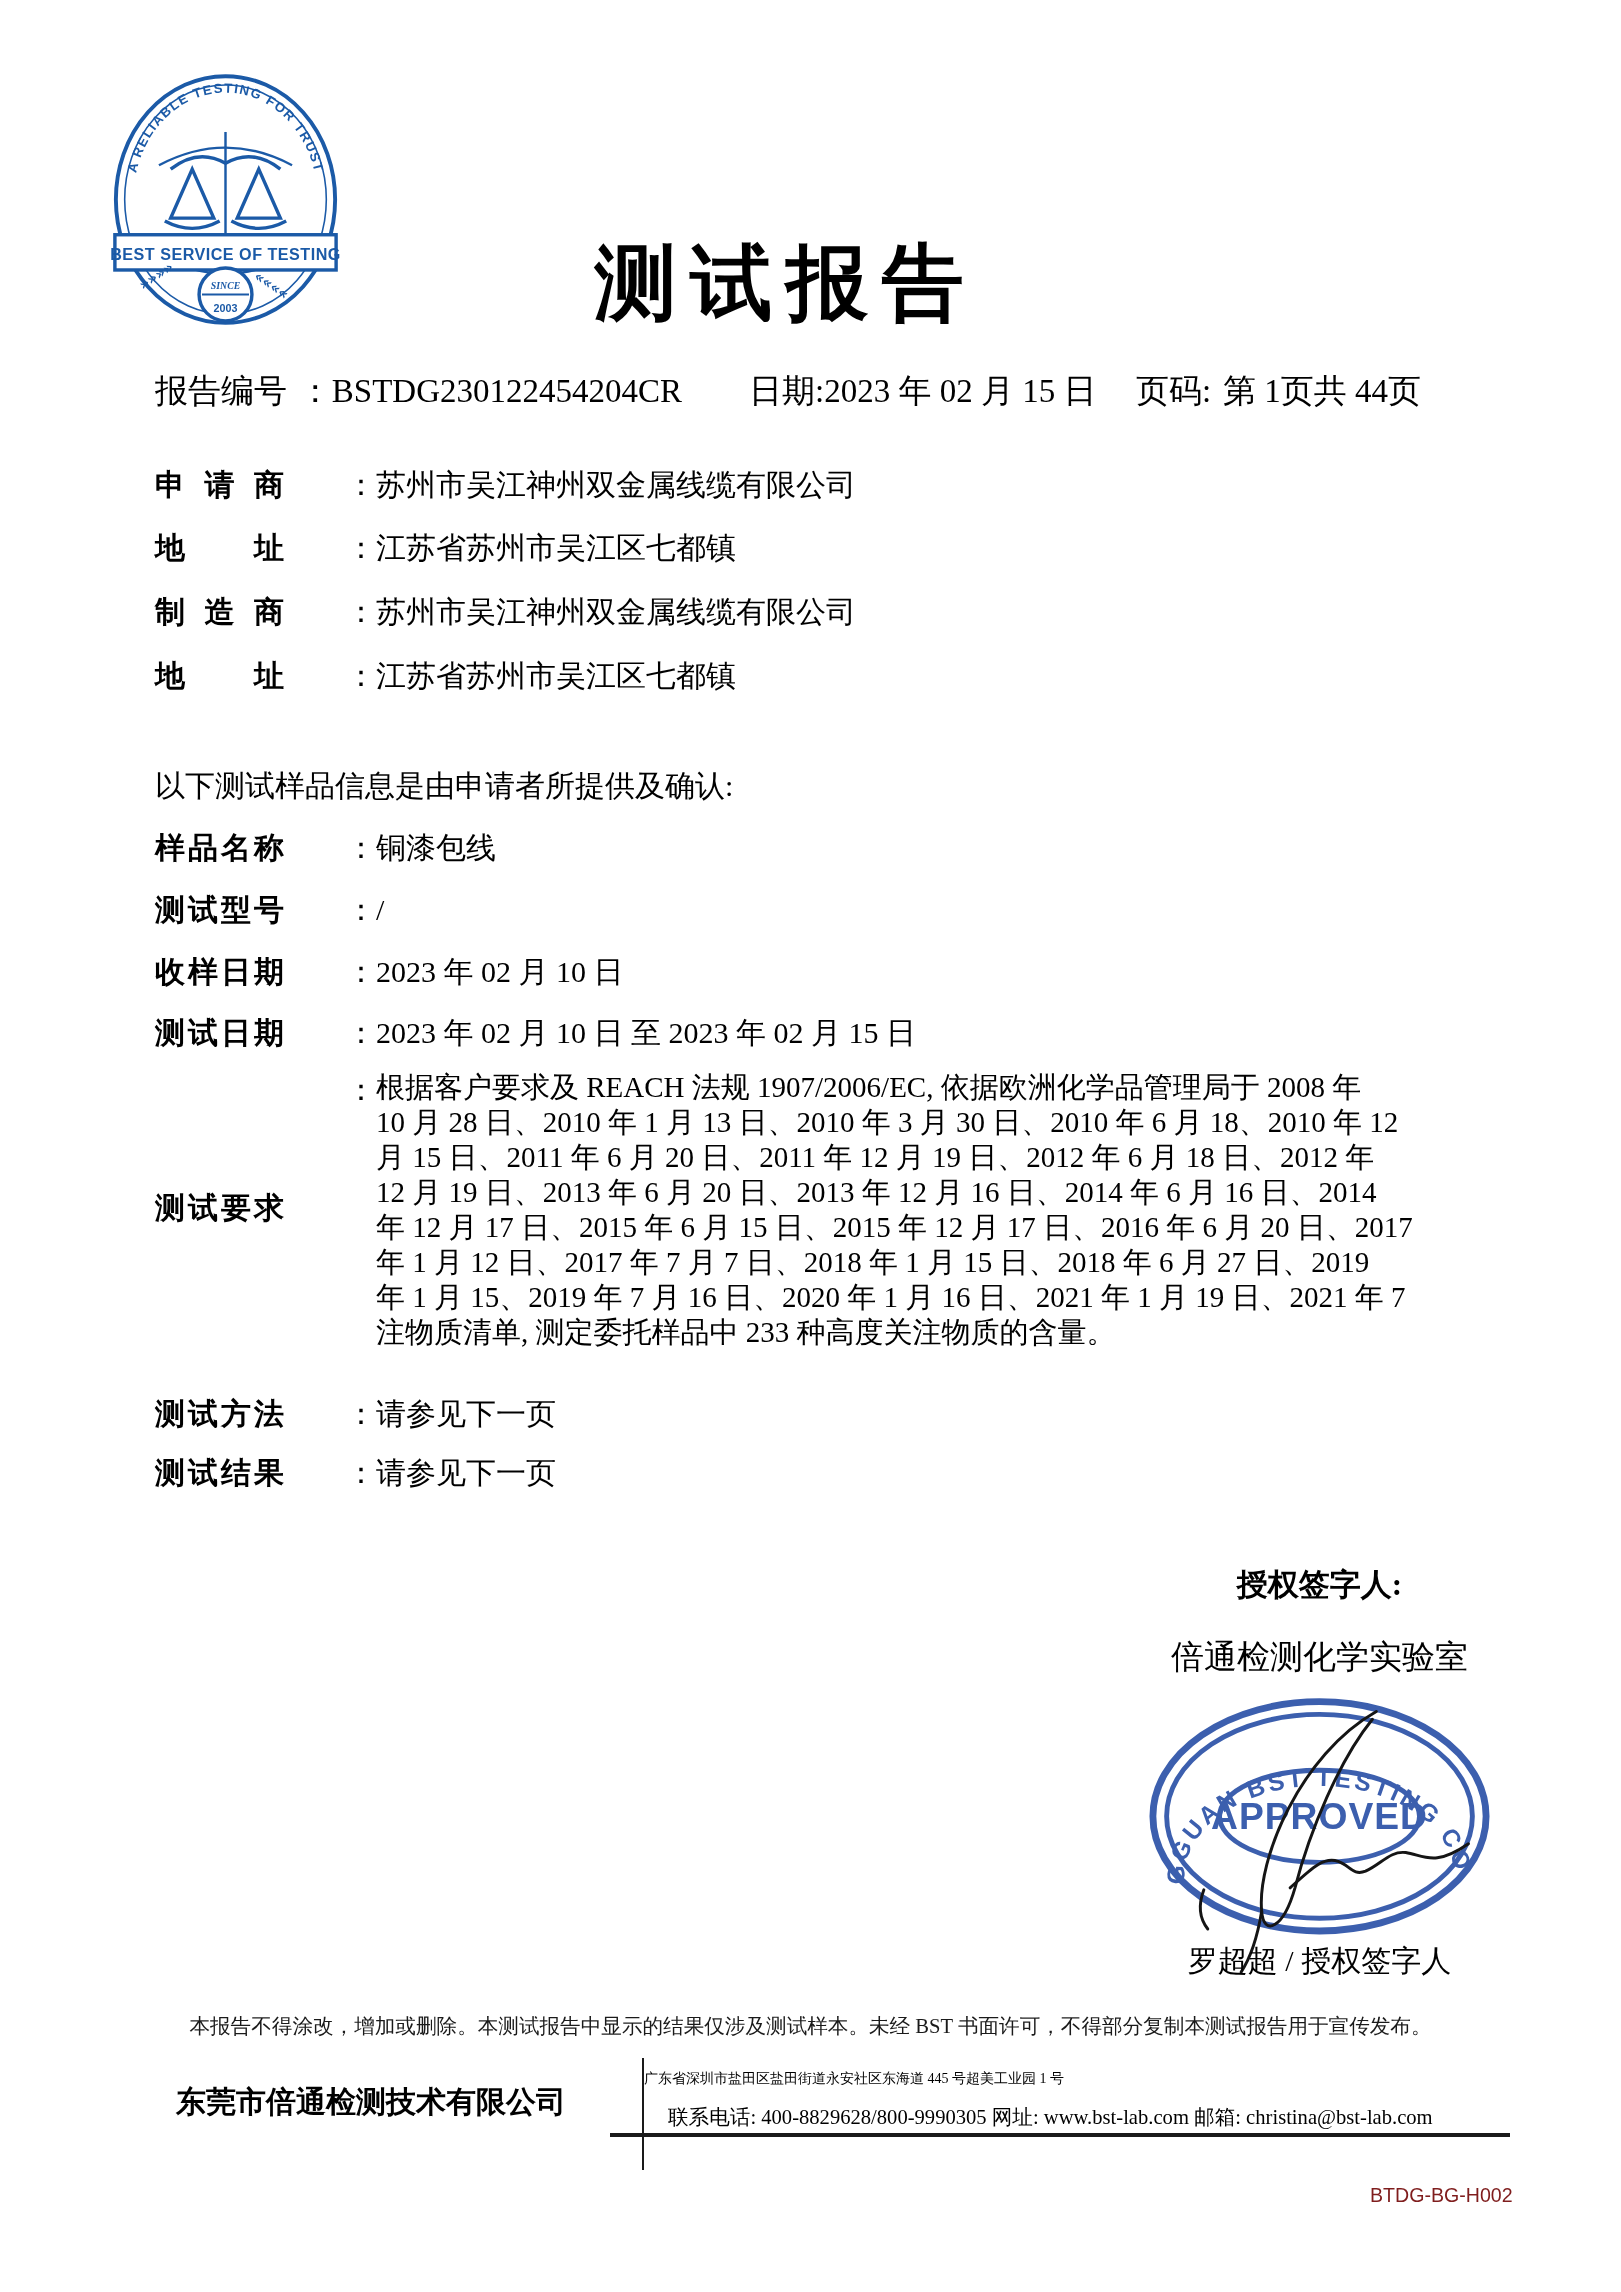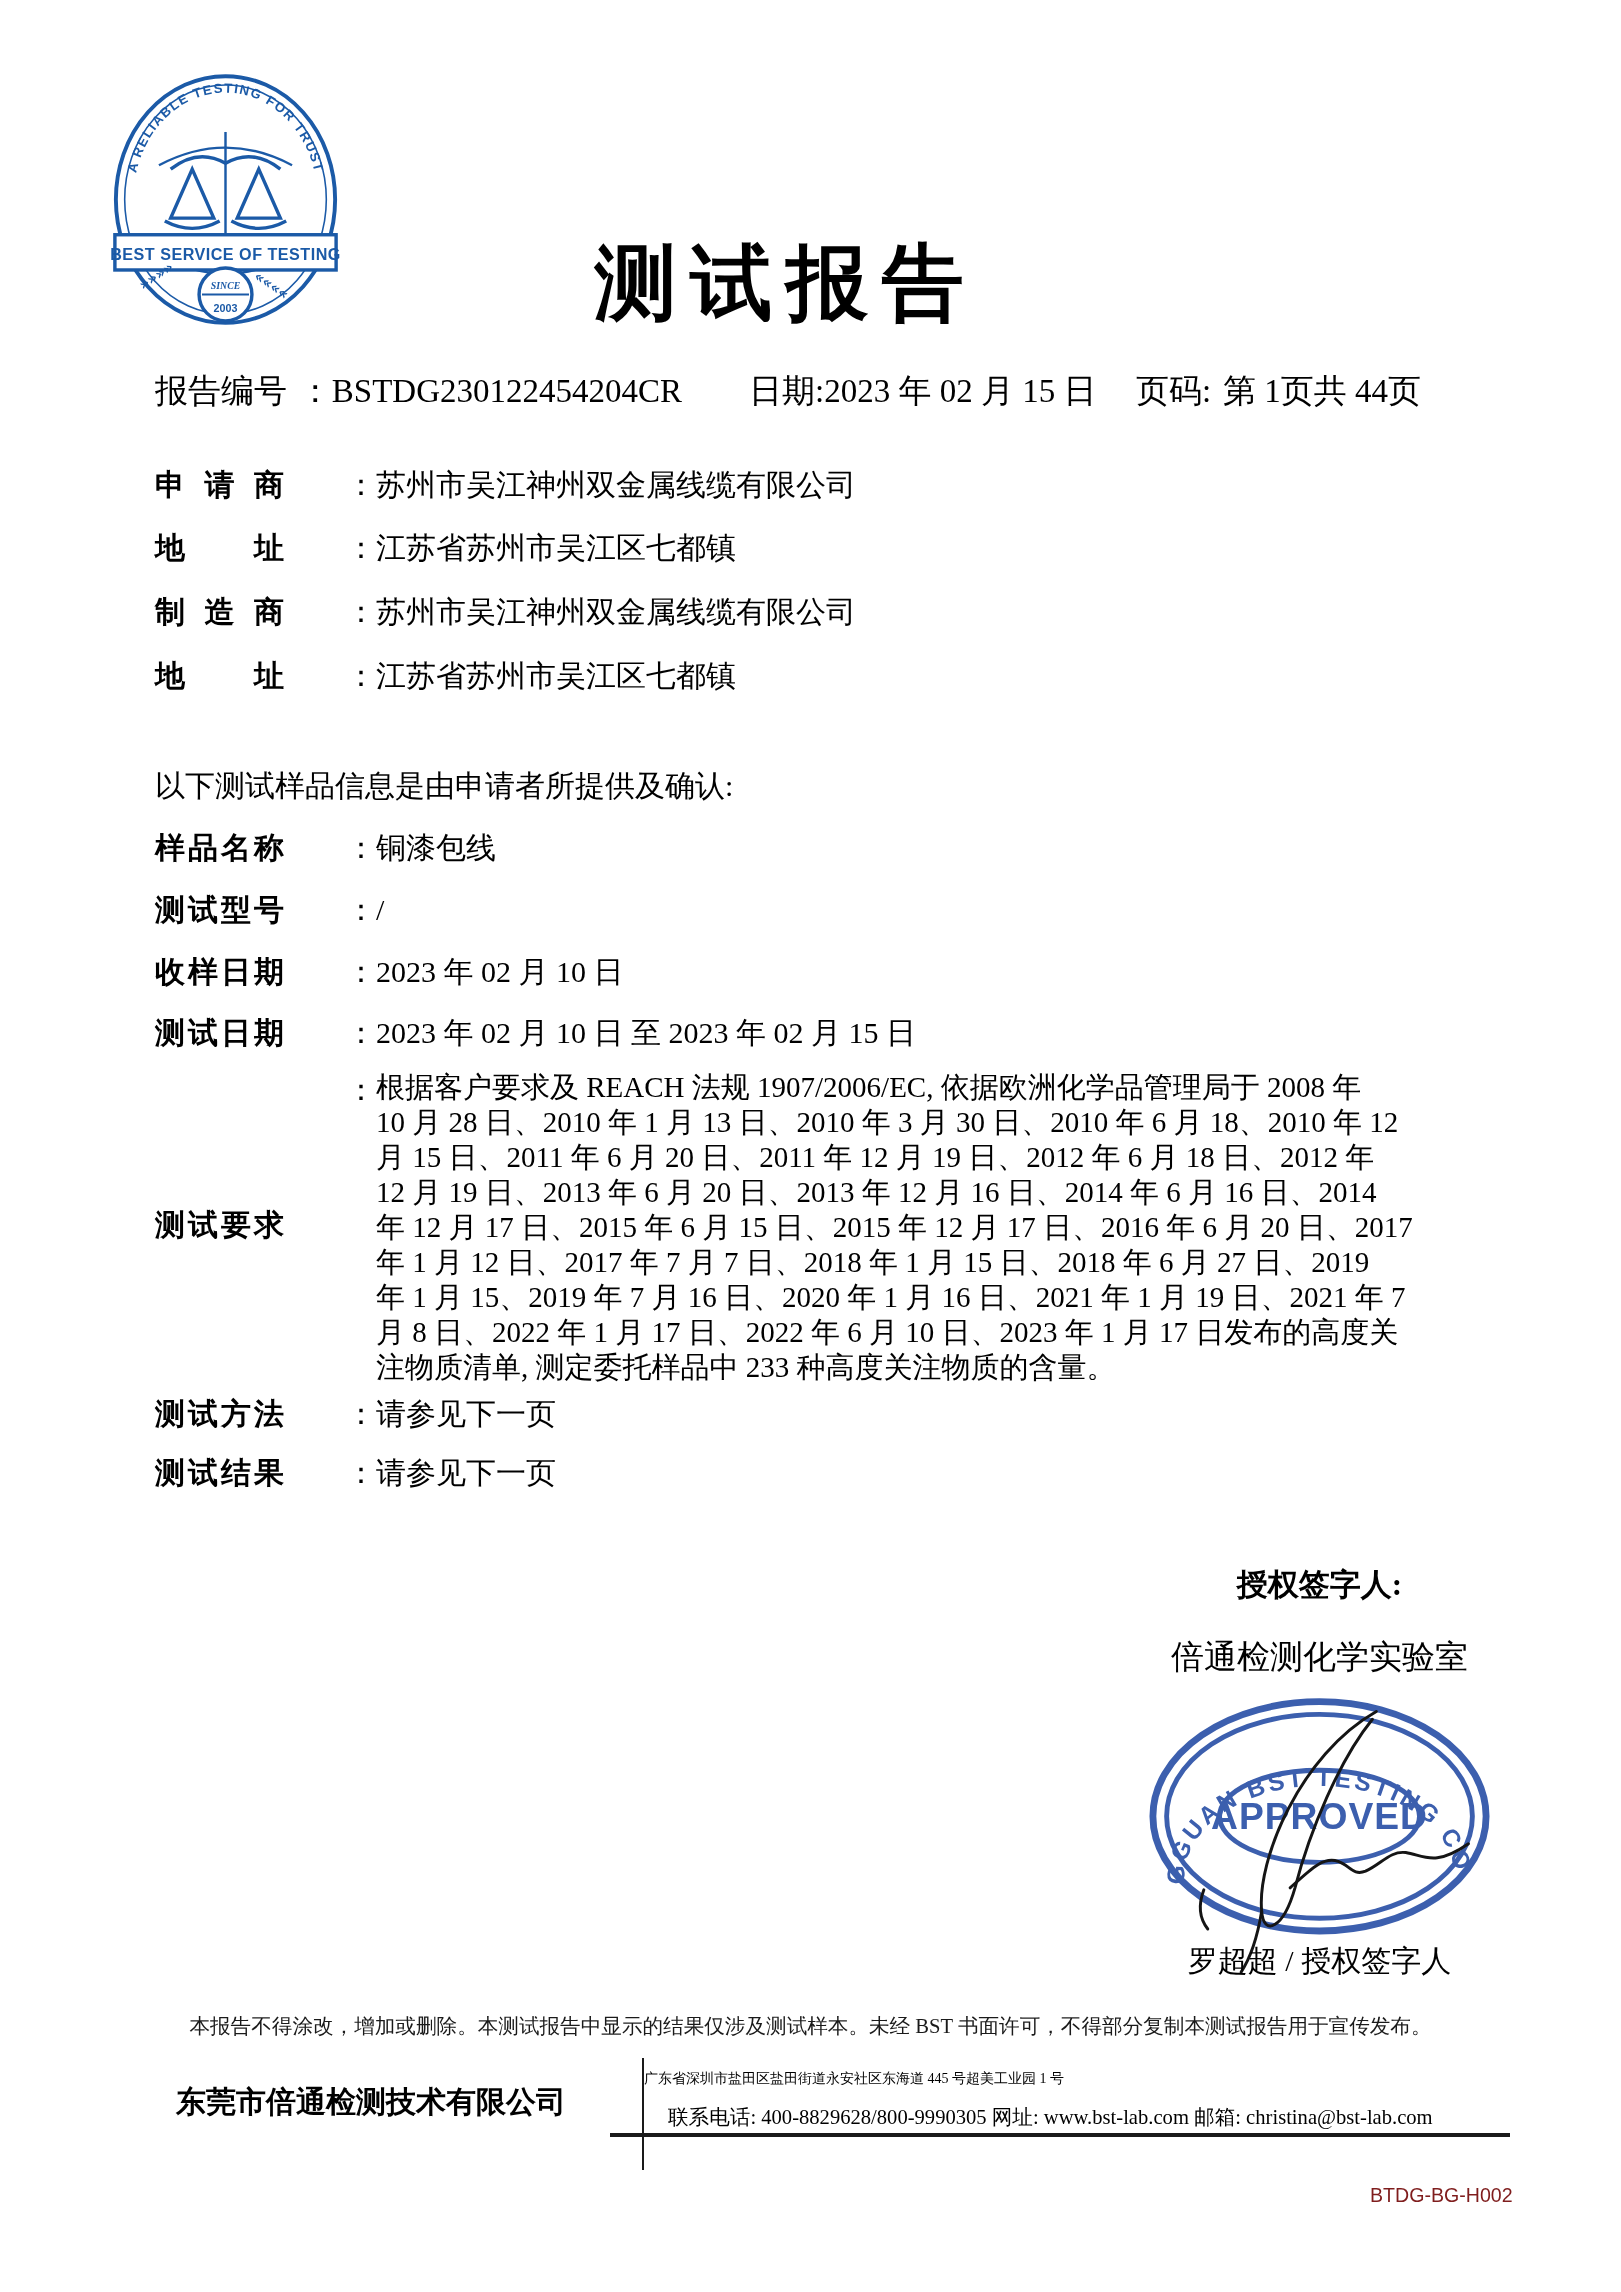--- a/index.html
+++ b/index.html
@@ -158,21 +158,20 @@
     <span class="lbl">测试要求</span>
     <span class="colon">：</span>
     <div class="req-lines">
       <div>根据客户要求及 REACH 法规 1907/2006/EC, 依据欧洲化学品管理局于 2008 年</div>
       <div>10 月 28 日、2010 年 1 月 13 日、2010 年 3 月 30 日、2010 年 6 月 18、2010 年 12</div>
       <div>月 15 日、2011 年 6 月 20 日、2011 年 12 月 19 日、2012 年 6 月 18 日、2012 年</div>
       <div>12 月 19 日、2013 年 6 月 20 日、2013 年 12 月 16 日、2014 年 6 月 16 日、2014</div>
       <div>年 12 月 17 日、2015 年 6 月 15 日、2015 年 12 月 17 日、2016 年 6 月 20 日、2017</div>
       <div>年 1 月 12 日、2017 年 7 月 7 日、2018 年 1 月 15 日、2018 年 6 月 27 日、2019</div>
       <div>年 1 月 15、2019 年 7 月 16 日、2020 年 1 月 16 日、2021 年 1 月 19 日、2021 年 7</div>
-      <div>月 8 日、2022 年 1 月 17 日、2022 年 6 月 10 日、2023 年 1 月 17 日发布的高度关</div>
       <div>注物质清单, 测定委托样品中 233 种高度关注物质的含量。</div>
     </div>
   </div>
 
   <div class="row" style="top:1394px">
     <span class="lbl">测试方法</span>
     <span class="colon">：</span>
     <span class="val">请参见下一页</span>
   </div>
   <div class="row" style="top:1453px">

